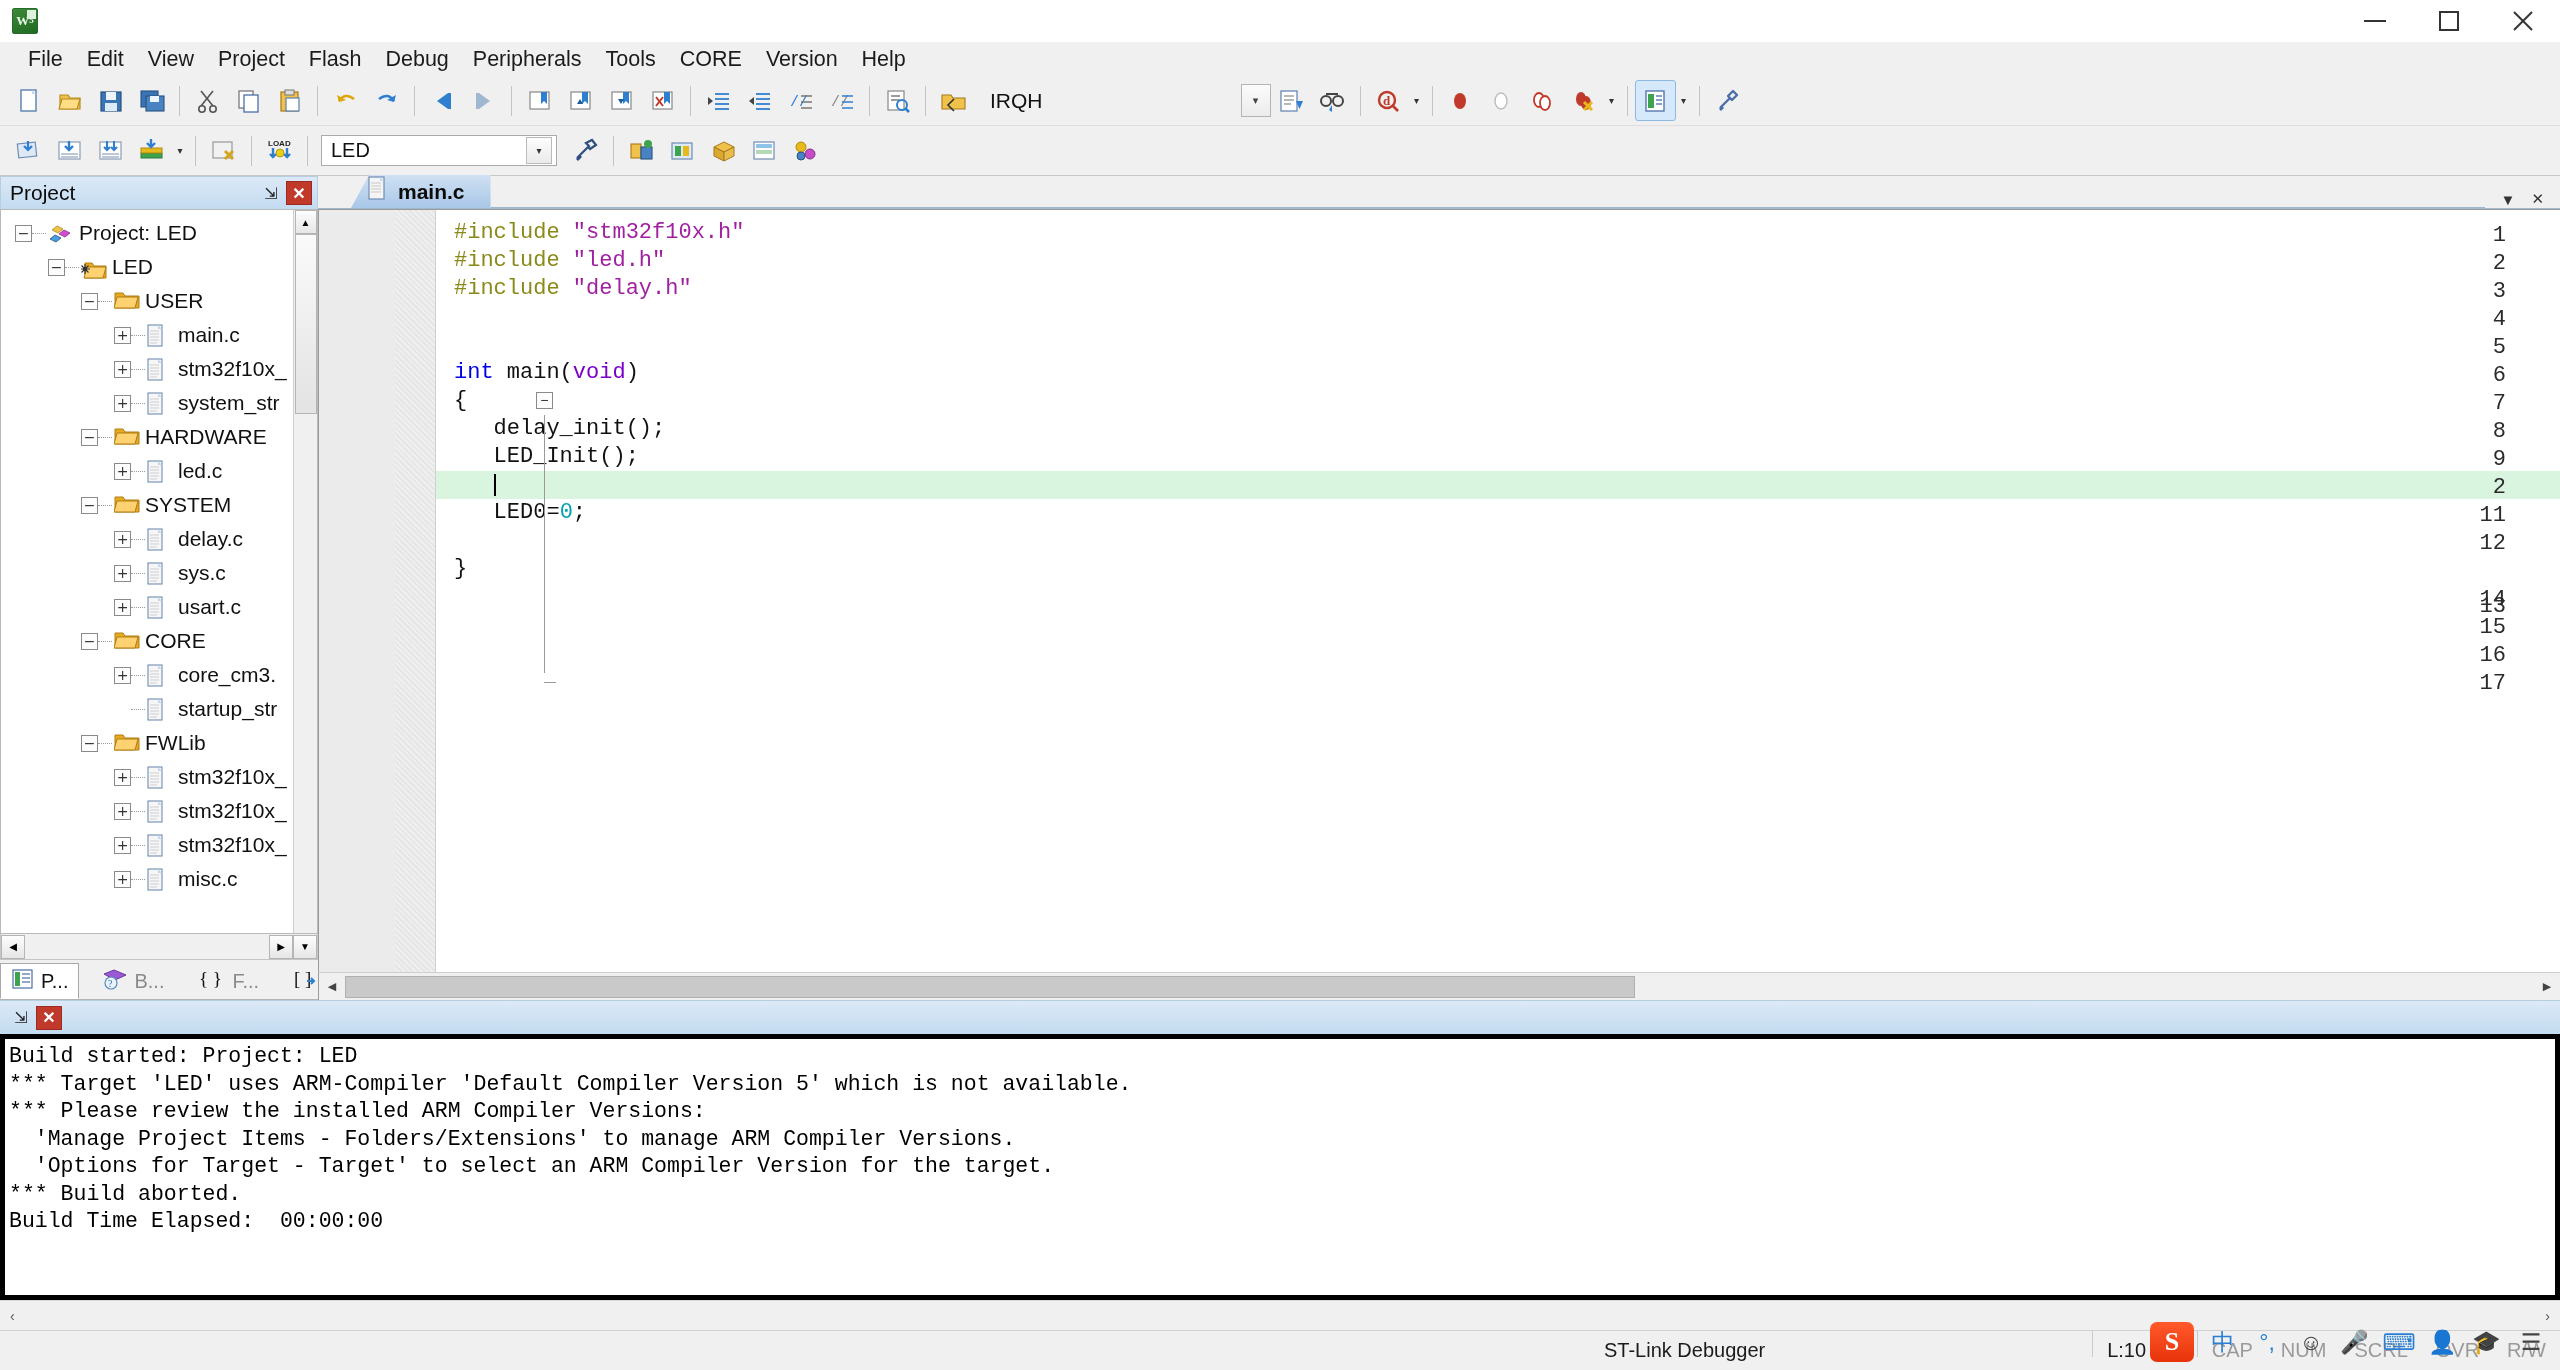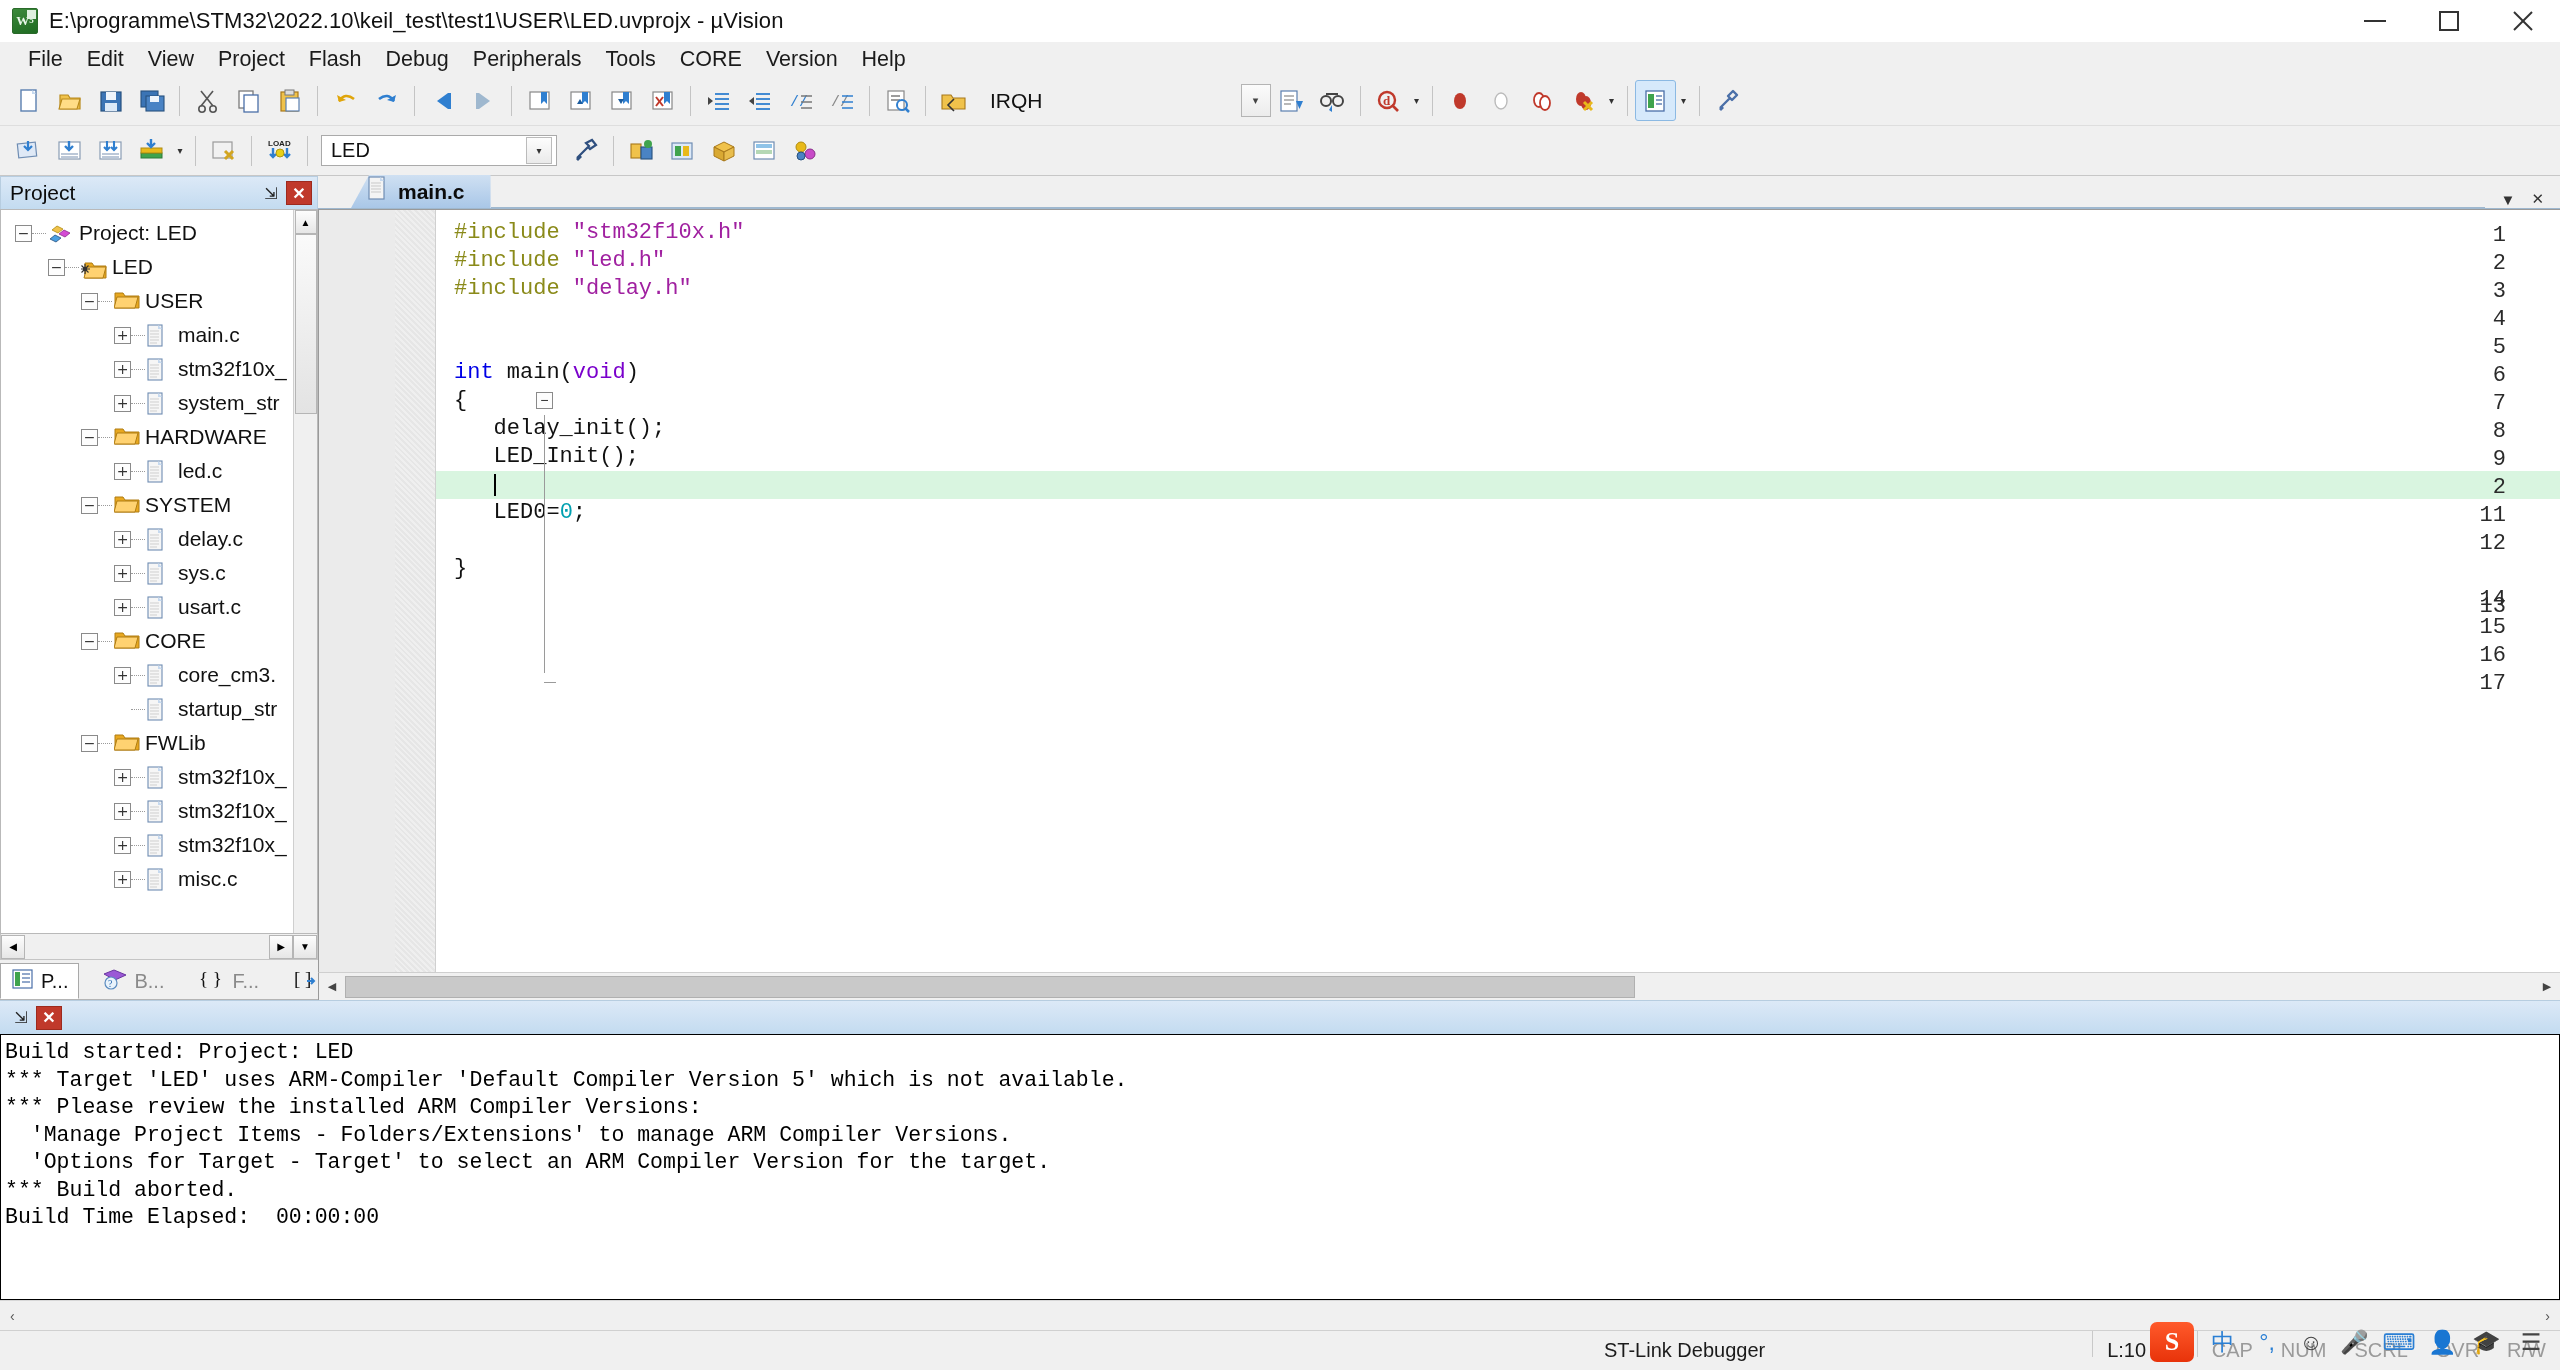--- a/index.html
+++ b/index.html
@@ -158,21 +158,21 @@
   .eh-arrow{ width:26px;height:26px; display:flex;align-items:center;justify-content:center;font-size:11px;color:#444;}
   .eh-thumb{ height:22px; background:#c9c9c9; border:1px solid #b0b0b0; }
 
   
   .build{ height:330px;min-height:330px; display:flex; flex-direction:column; background:#f0f0f0;}
   .build-head{
     height:34px;min-height:34px; background:linear-gradient(#dce9f7,#c3dbf0);
     display:flex;align-items:center; padding-left:9px; font-size:21px; color:#0b0b0b;
     border-top:1px solid #b7cde0;
   }
-  .build-body{ flex:1; background:#fff; border:1px solid #000000; position:relative; overflow:hidden;
+  .build-body{ flex:1; background:#fff; border:5px solid #000000; position:relative; overflow:hidden;
                font-family:"Liberation Mono", monospace; font-size:21.5px; line-height:27.5px;
                padding:4px 0 0 4px; color:#000; white-space:pre; }
   .ime{ position:absolute; right:14px; bottom:8px; display:flex; align-items:center; gap:14px;}
   .ime-logo{ width:44px;height:40px;background:linear-gradient(#ff5a2b,#e8330a); border-radius:7px;
              display:flex;align-items:center;justify-content:center;color:#fff;font-size:26px;
              font-family:"Liberation Serif", serif; font-weight:bold;}
   .ime-item{ font-size:23px; color:#444; display:flex;align-items:center;justify-content:center;
              width:30px;height:30px;}
   .ime-blue{ color:#2a7fd4; }
   .build-hscroll{ height:30px;min-height:30px;background:#f0f0f0;display:flex;align-items:center;
@@ -189,21 +189,20 @@
 
   svg{ pointer-events:none; }
 </style>
 </head>
 <body>
 
 <div class="app">
 
   <div class="titlebar">
     <div class="title-icon">W<sub style="font-size:9px">5</sub></div>
-    <div class="title-text">E:\programme\STM32\2022.10\keil_test\test1\USER\LED.uvprojx - µVision</div>
     <div class="winbtns">
       <div class="winbtn">
         <svg width="22" height="2">
             <rect width="22" height="2" fill="#333"></rect>
           </svg>
       </div>
       <div class="winbtn">
         <svg width="20" height="20">
             <rect x="1" y="1" width="18" height="18" fill="none" stroke="#333" stroke-width="2"></rect>
           </svg>

